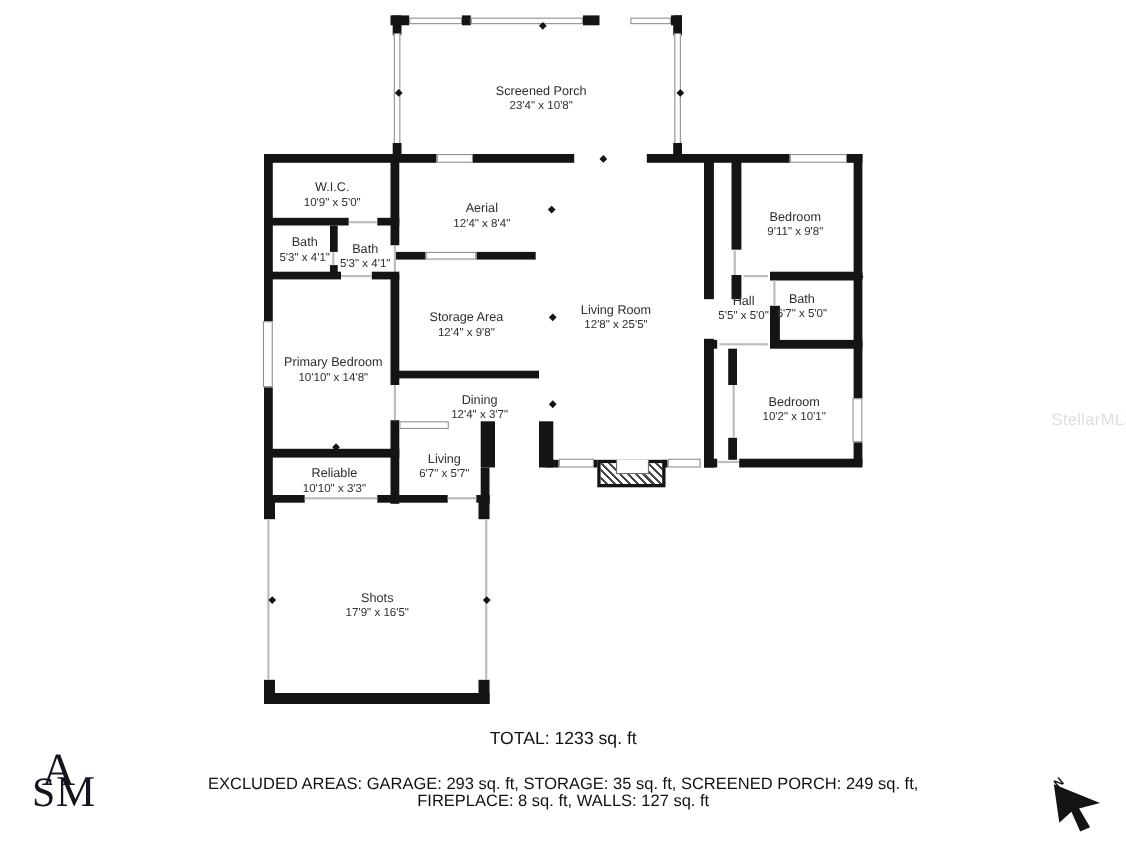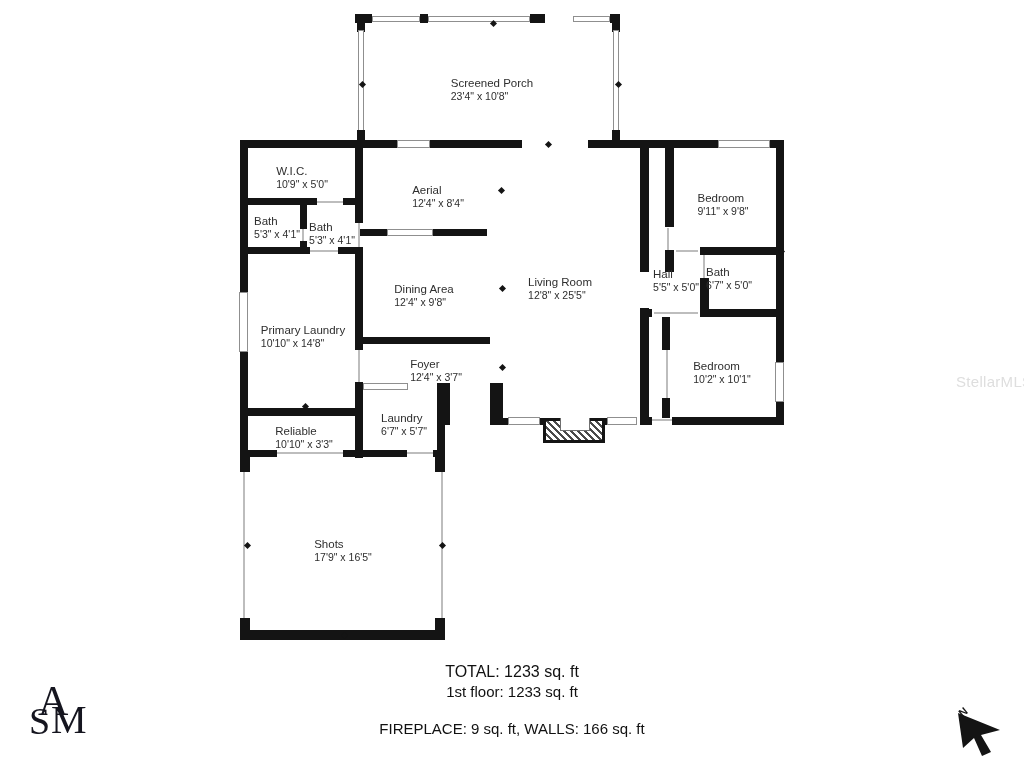--- a/index.html
+++ b/index.html
@@ -4,21 +4,21 @@
 <style>
   html,body{margin:0;padding:0;background:#ffffff;}
   #stage{position:relative;width:1024px;height:768px;background:#ffffff;overflow:hidden;
          font-family:"Liberation Sans","DejaVu Sans",sans-serif;}
   
   .w   {position:absolute;background:#141414;}
   .win {position:absolute;background:#ffffff;border:1px solid #8f8f8f;box-sizing:border-box;}
   .thin{position:absolute;background:#bdbdbd;}
   .tick{position:absolute;width:5px;height:5px;background:#141414;transform:rotate(45deg);}
   
-  .room{position:absolute;transform:translateX(-50%);text-align:left;color:#2e2e2e;white-space:nowrap;}
+  .room{position:absolute;transform:translateX(-50%);text-align:center;color:#2e2e2e;white-space:nowrap;}
   .room .rn{font-size:11.5px;line-height:13px;display:block;}
   .room .rd{font-size:10.5px;line-height:13px;display:block;}
   
   #fireplace{position:absolute;left:543px;top:418px;width:62px;height:25px;background:
      repeating-linear-gradient(45deg,#ffffff 0 3px,#4a4a4a 3px 5px);border:3px solid #141414;box-sizing:border-box;}
   #firebox{position:absolute;left:560px;top:418px;width:30px;height:13px;background:#ffffff;border:1px solid #6f6f6f;border-top:none;box-sizing:border-box;}
   
   .fline{position:absolute;left:0;width:1024px;text-align:center;color:#111111;}
   #f-total{top:663px;font-size:16px;font-weight:normal;}
   #f-floor{top:683px;font-size:15px;}
@@ -157,69 +157,69 @@
       </div>
       <div class="room" style="left: 332px; top: 221px;">
         <span class="rn">Bath</span>
         <span class="rd">5'3" x 4'1"</span>
       </div>
       <div class="room" style="left: 723px; top: 192px;">
         <span class="rn">Bedroom</span>
         <span class="rd">9'11" x 9'8"</span>
       </div>
       <div class="room" style="left: 424px; top: 283px;">
-        <span class="rn">Dining Area</span>
+        <span class="rn">Storage Area</span>
         <span class="rd">12'4" x 9'8"</span>
       </div>
       <div class="room" style="left: 560px; top: 276px;">
         <span class="rn">Living Room</span>
         <span class="rd">12'8" x 25'5"</span>
       </div>
       <div class="room" style="left: 729px; top: 266px;">
         <span class="rn">Bath</span>
         <span class="rd">6'7" x 5'0"</span>
       </div>
       <div class="room" style="left: 676px; top: 268px;">
         <span class="rn">Hall</span>
         <span class="rd">5'5" x 5'0"</span>
       </div>
       <div class="room" style="left: 303px; top: 324px;">
-        <span class="rn">Primary Laundry</span>
+        <span class="rn">Primary Bedroom</span>
         <span class="rd">10'10" x 14'8"</span>
       </div>
       <div class="room" style="left: 722px; top: 360px;">
         <span class="rn">Bedroom</span>
         <span class="rd">10'2" x 10'1"</span>
       </div>
       <div class="room" style="left: 436px; top: 358px;">
-        <span class="rn">Foyer</span>
+        <span class="rn">Dining</span>
         <span class="rd">12'4" x 3'7"</span>
       </div>
       <div class="room" style="left: 404px; top: 412px;">
-        <span class="rn">Laundry</span>
+        <span class="rn">Living</span>
         <span class="rd">6'7" x 5'7"</span>
       </div>
       <div class="room" style="left: 304px; top: 425px;">
         <span class="rn">Reliable</span>
         <span class="rd">10'10" x 3'3"</span>
       </div>
       <div class="room" style="left: 343px; top: 538px;">
         <span class="rn">Shots</span>
         <span class="rd">17'9" x 16'5"</span>
       </div>
     </div>
 
   <div id="fireplace"></div>
   <div id="firebox"></div>
 
   <div id="watermark">StellarMLS</div>
 
   <div class="fline" id="f-total">TOTAL: 1233 sq. ft</div>
-  <div class="fline" id="f-floor">1st floor: 1233 sq. ft</div>
-  <div class="fline" id="f-exc2">FIREPLACE: 9 sq. ft, WALLS: 166 sq. ft</div>
+  <div class="fline" id="f-exc1">EXCLUDED AREAS: GARAGE: 293 sq. ft, STORAGE: 35 sq. ft, SCREENED PORCH: 249 sq. ft,</div>
+  <div class="fline" id="f-exc2">FIREPLACE: 8 sq. ft, WALLS: 127 sq. ft</div>
 
   <div id="logo">
     <span class="la">A</span>
     <span class="ls">S</span>
     <span class="lm">M</span>
   </div>
 
   <div id="compass">
     <svg width="64" height="62" viewBox="0 0 64 62">
       <polygon points="13,23 55,40 36,45 46,62 37,66 29,48 18,58" fill="#141414" transform="translate(0,-8)"></polygon>

